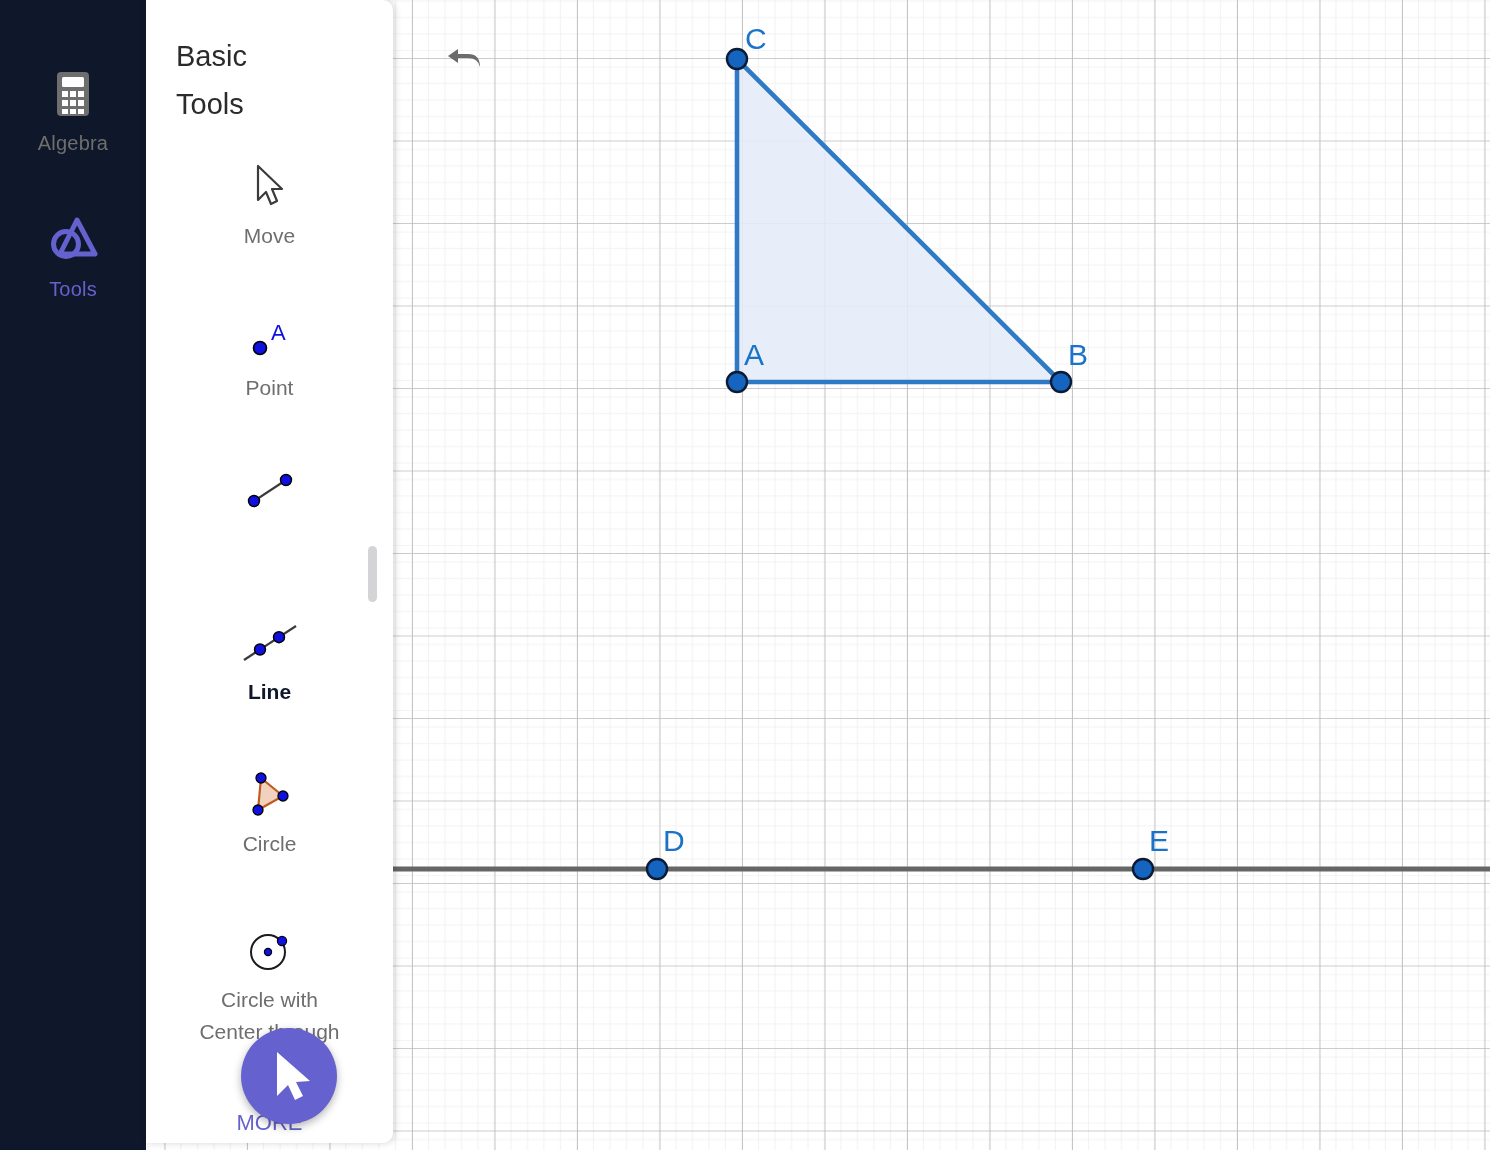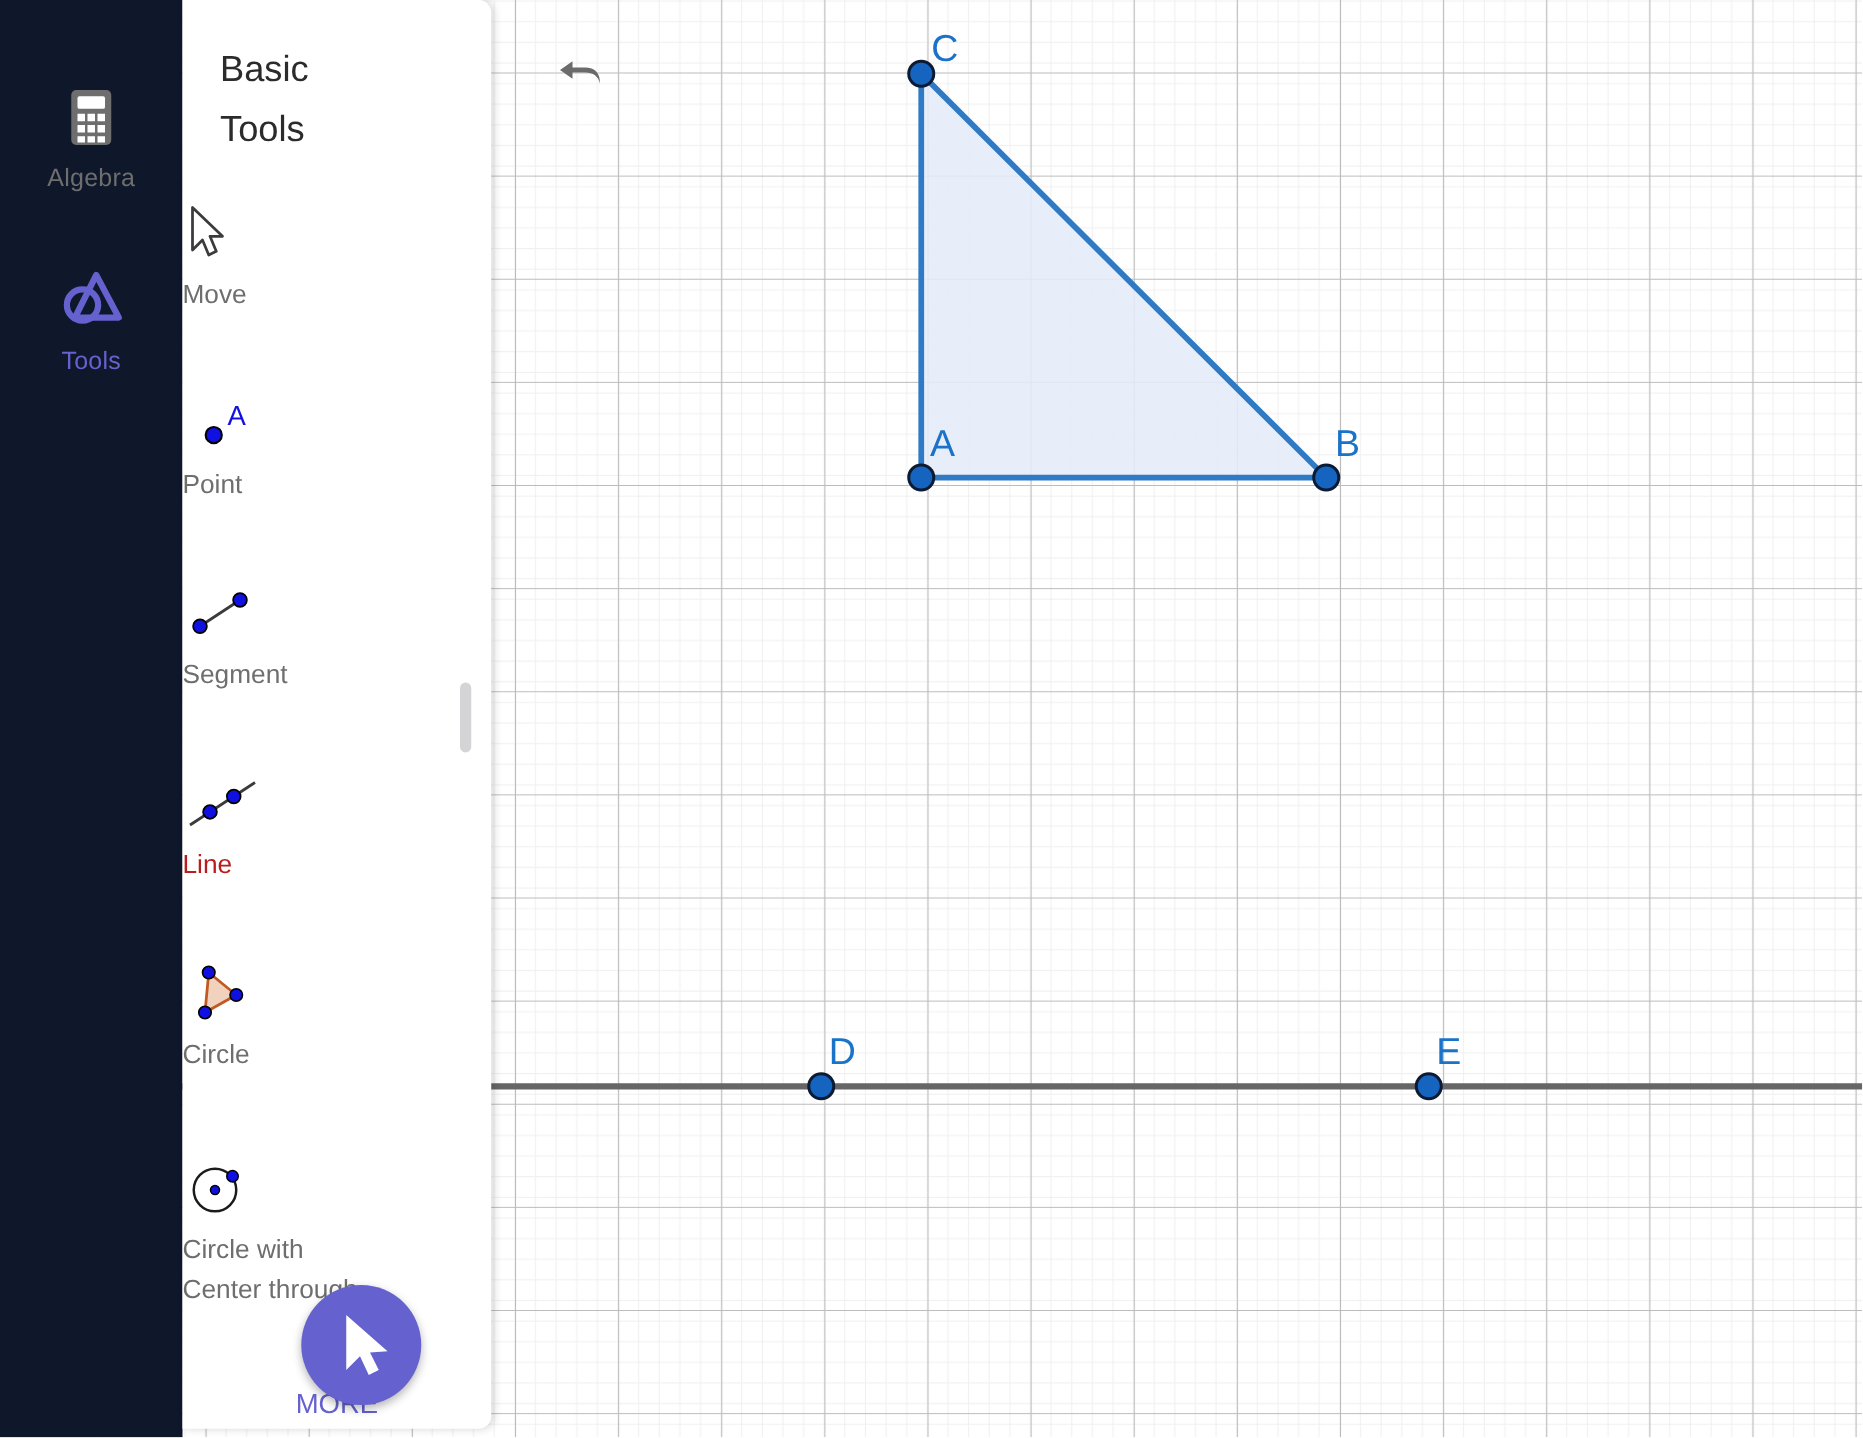--- a/index.html
+++ b/index.html
@@ -113,38 +113,38 @@
     width: 190px;
     font-size: 29px;
     line-height: 48px;
     color: #2b2b2b;
     font-weight: 400;
   }
   .tool-item {
     position: absolute;
     left: 0;
     width: 247px;
-    text-align: left;
+    text-align: center;
     cursor: pointer;
     user-select: none;
   }
   .tool-icon {
     display: block;
     height: 58px;
   }
   .tool-label {
     display: block;
     font-size: 21px;
     line-height: 28px;
     color: #6e6e6e;
     margin-top: 4px;
   }
   .tool-item.selected .tool-label {
-    color: #b91c1c;
-    font-weight: normal;
+    color: #0f172a;
+    font-weight: bold;
   }
   #tool-move    { top: 160px; }
   #tool-point   { top: 312px; }
   #tool-segment { top: 464px; }
   #tool-line    { top: 616px; }
   #tool-polygon { top: 768px; }
   #tool-circle  { top: 924px; }
   #tool-circle .tool-label { line-height: 28px; }
 
   
@@ -293,21 +293,20 @@
     </div>
 
     <div class="tool-item" id="tool-segment">
       <span class="tool-icon">
         <svg width="60" height="52" viewBox="0 0 60 52">
           <line x1="14" y1="37" x2="46" y2="16" stroke="#3b3b3b" stroke-width="2.2"></line>
           <circle cx="14" cy="37" r="5.5" fill="#1010e0" stroke="#000000" stroke-width="1.4"></circle>
           <circle cx="46" cy="16" r="5.5" fill="#1010e0" stroke="#000000" stroke-width="1.4"></circle>
         </svg>
       </span>
-      <span class="tool-label">Segment</span>
     </div>
 
     <div class="tool-item selected" id="tool-line">
       <span class="tool-icon">
         <svg width="64" height="52" viewBox="0 0 64 52">
           <line x1="6" y1="44" x2="58" y2="10" stroke="#3b3b3b" stroke-width="2.2"></line>
           <circle cx="22" cy="33.5" r="5.5" fill="#1010e0" stroke="#000000" stroke-width="1.4"></circle>
           <circle cx="41" cy="21.2" r="5.5" fill="#1010e0" stroke="#000000" stroke-width="1.4"></circle>
         </svg>
       </span>

